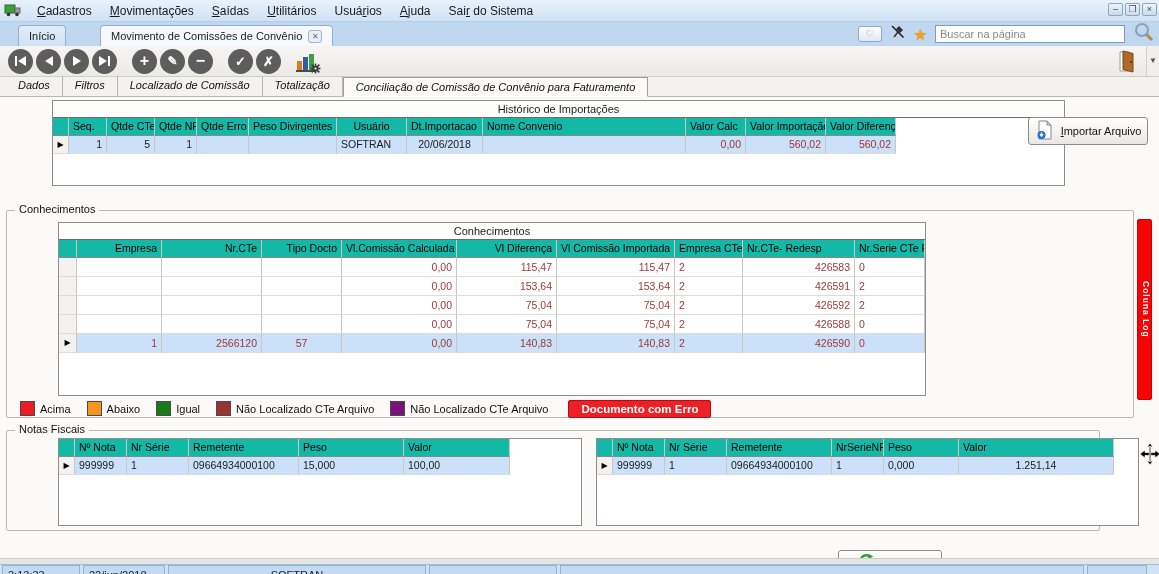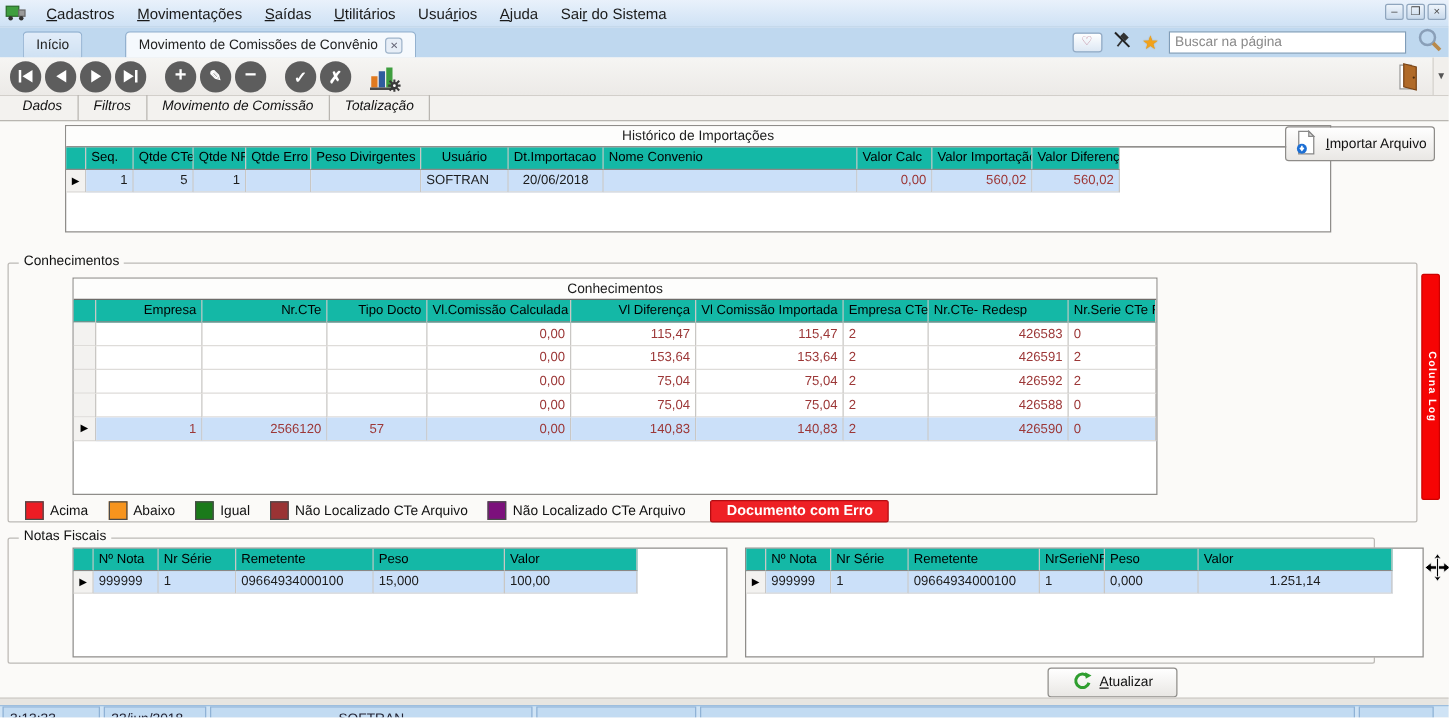--- a/index.html
+++ b/index.html
@@ -67,21 +67,21 @@
   .g-selected .g-cell { background:#cbe0f9; }
   .g-selected .g-marker { background:#f3f2f0; }
   .g-maroon { color:#9c3737; }
 
   
   .groupbox { position:absolute; border:1px solid #bcb9b5; border-radius:2px; }
   .gb-label { position:absolute; top:-8px; left:8px; background:#fbfaf8; padding:0 4px; font-size:11px; color:#111; }
 
   
   .push-btn { position:absolute; border:1px solid #8e8c89; border-radius:3px; background:linear-gradient(#ffffff,#e9e7e4);
-    display:flex; align-items:center; justify-content:center; gap:6px; font-size:11px; color:#111; }
+    display:flex; align-items:center; justify-content:center; gap:6px; font-size:11px; color:#111;margin-top:16px; }
   .push-btn u { text-decoration:underline; }
 
   
   #legend { position:absolute; left:20px; top:400px; height:17px; display:flex; align-items:center; font-size:11px; color:#111; }
   .lg-swatch { width:15px; height:15px; border:1px solid #4a4a4a; margin-right:5px; }
   .lg-label { margin-right:16px; }
   #error-badge { background:#ee2025; color:#fff; font-weight:bold; font-size:11.5px; padding:2px 12px;
     border-radius:2px; border:1px solid #b20d12; margin-left:4px; }
 
   
@@ -210,22 +210,23 @@
         <path d="M6 1 L16 3.5 L16 22 L6 19.5 Z" fill="#b06a28" stroke="#7a4517"></path>
         <circle cx="14" cy="12" r="0.9" fill="#4a2a0e"></circle>
       </svg>
     </span>
     <span id="tb-overflow">▼</span>
   </div>
 
   <div id="subtabs">
       <span class="subtab">Dados</span>
       <span class="subtab">Filtros</span>
-      <span class="subtab">Movimento de Comissão</span>
+      <span class="subtab">Localizado de Comissão</span>
       <span class="subtab">Totalização</span>
+      <span class="subtab active">Conciliação de Comissão de Convênio para Faturamento</span>
     </div>
 
   <div id="grid-historico" class="grid" style="left:8px; top:100px; width:1013px; height:86px;">
       <div class="g-title">Histórico de Importações</div>
       <div class="g-row g-header">
         <div class="g-cell g-marker" style="width:16px"></div>
         <div class="g-cell" style="width:38px;text-align:left">Seq.</div>
         <div class="g-cell" style="width:48px;text-align:left">Qtde CTe</div>
         <div class="g-cell" style="width:42px;text-align:left">Qtde NF</div>
         <div class="g-cell" style="width:52px;text-align:left">Qtde Erro</div>

